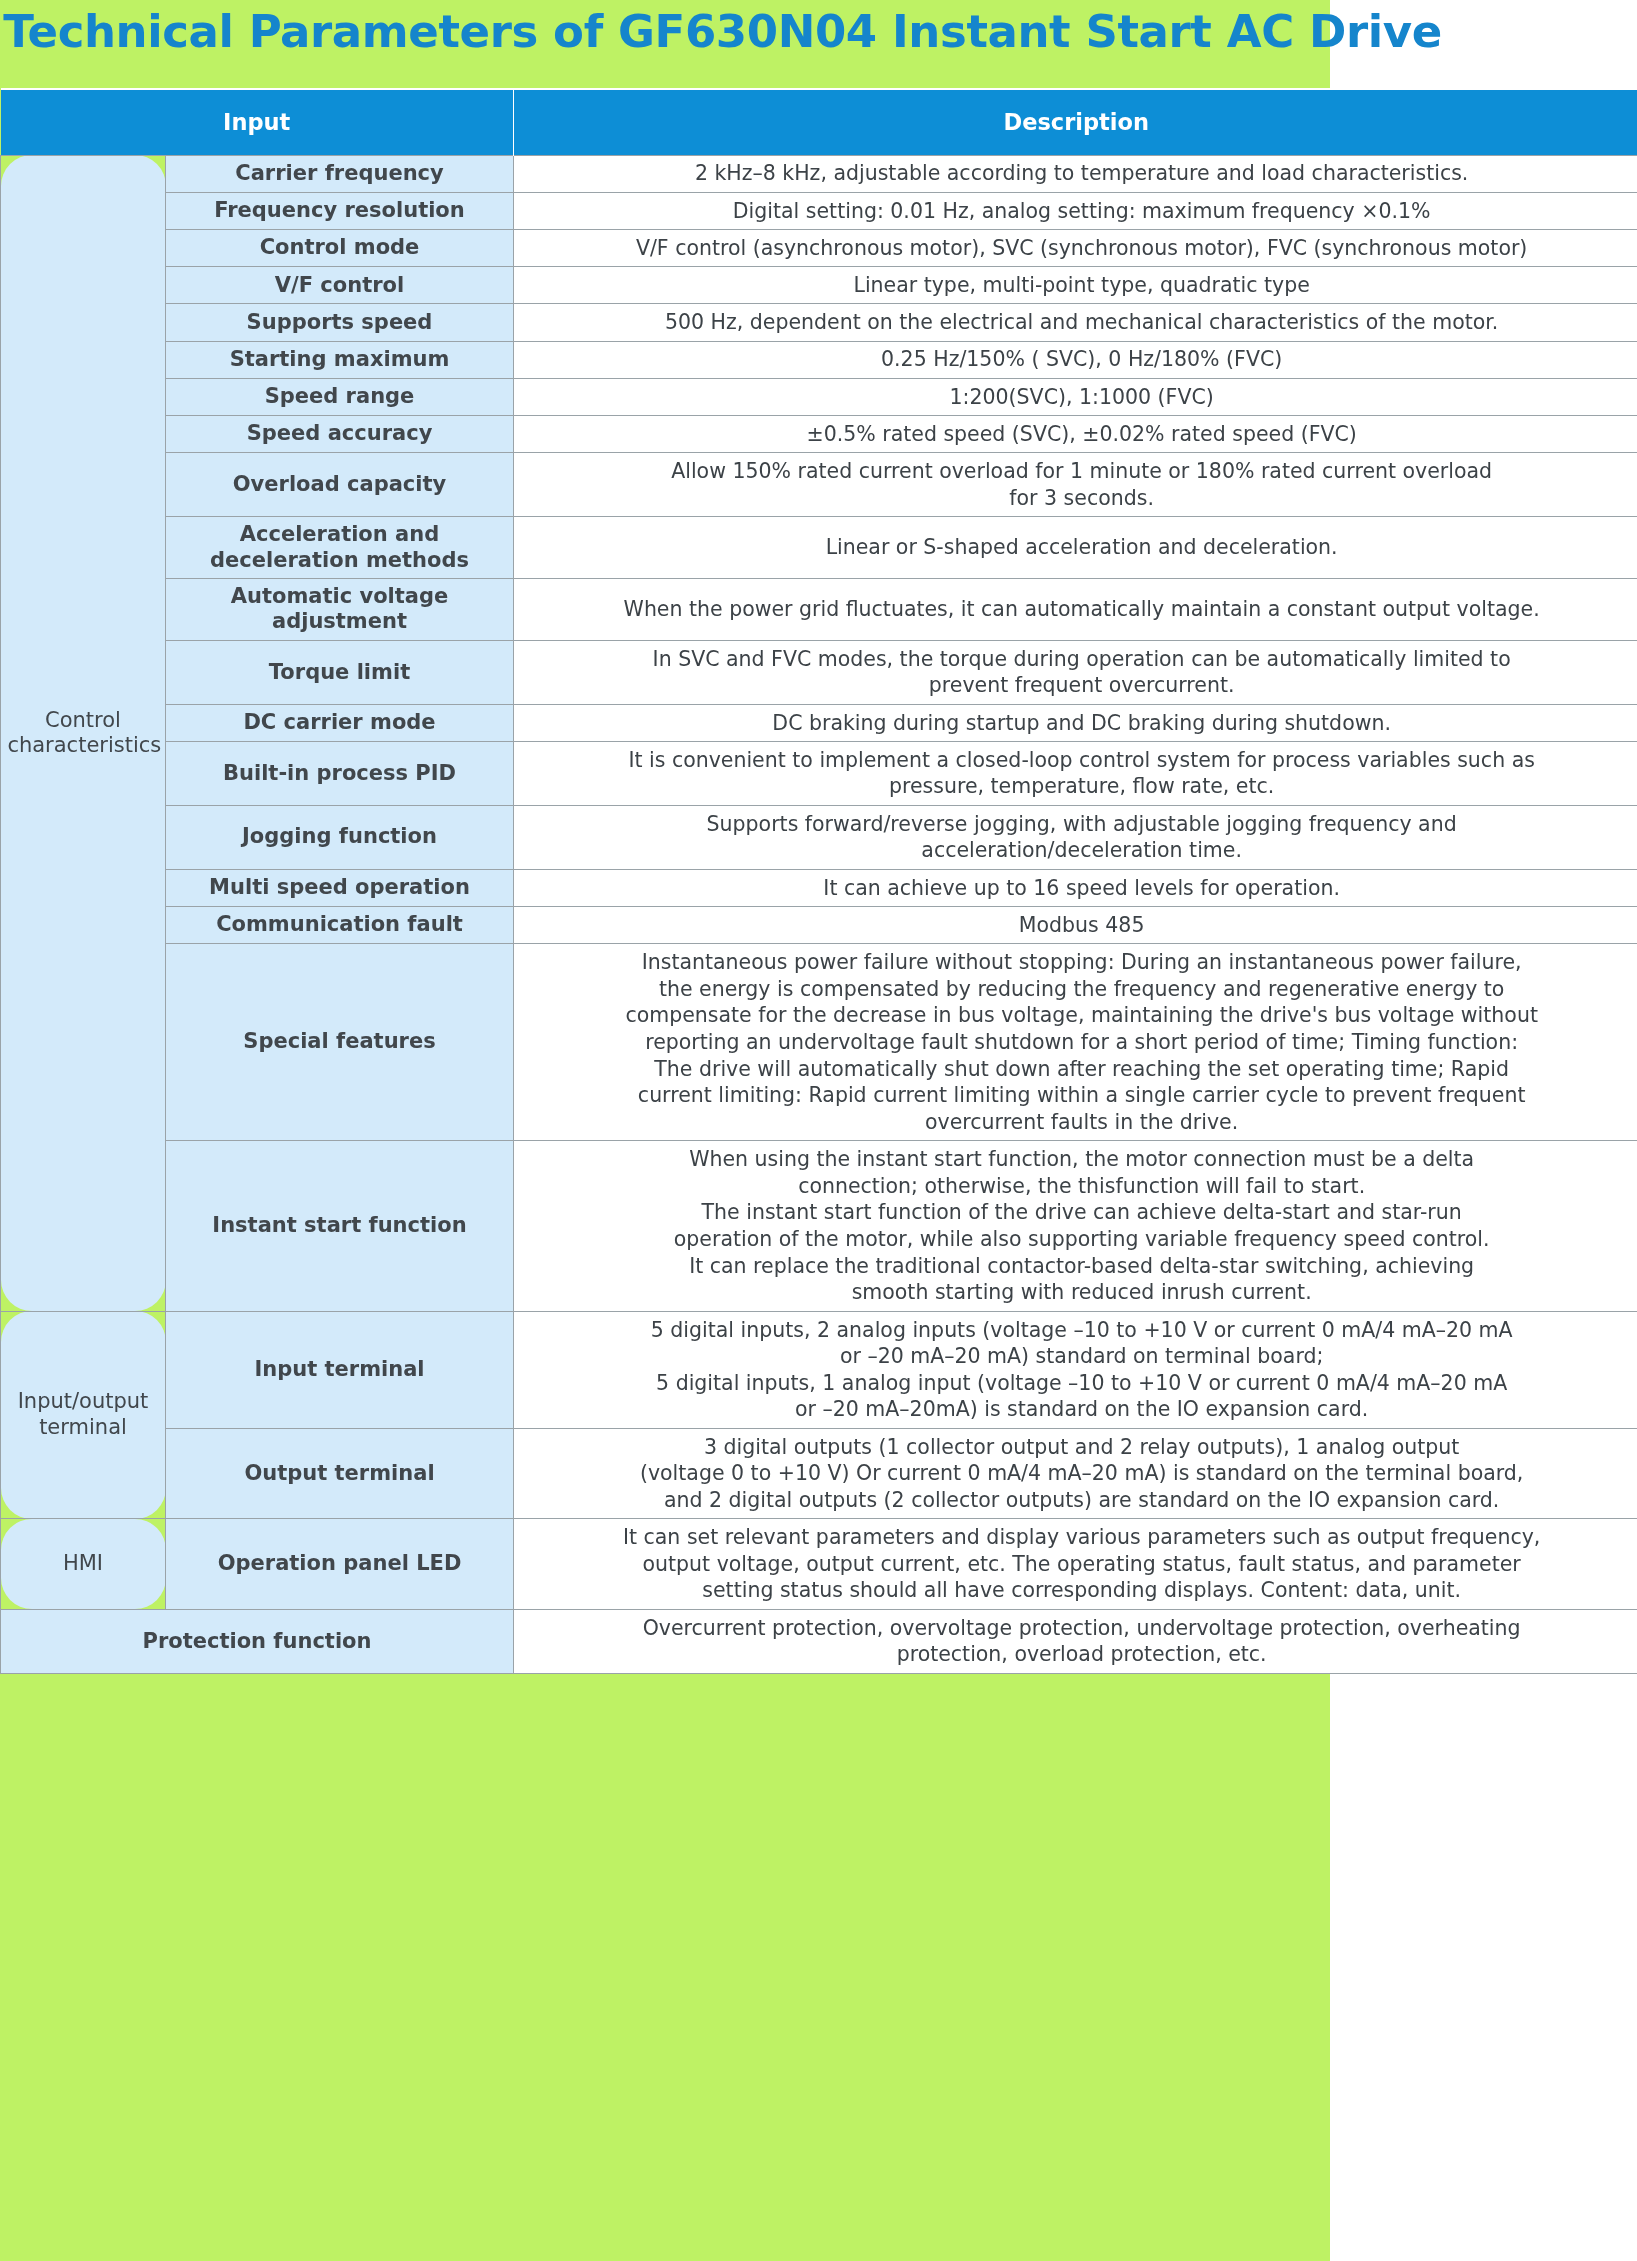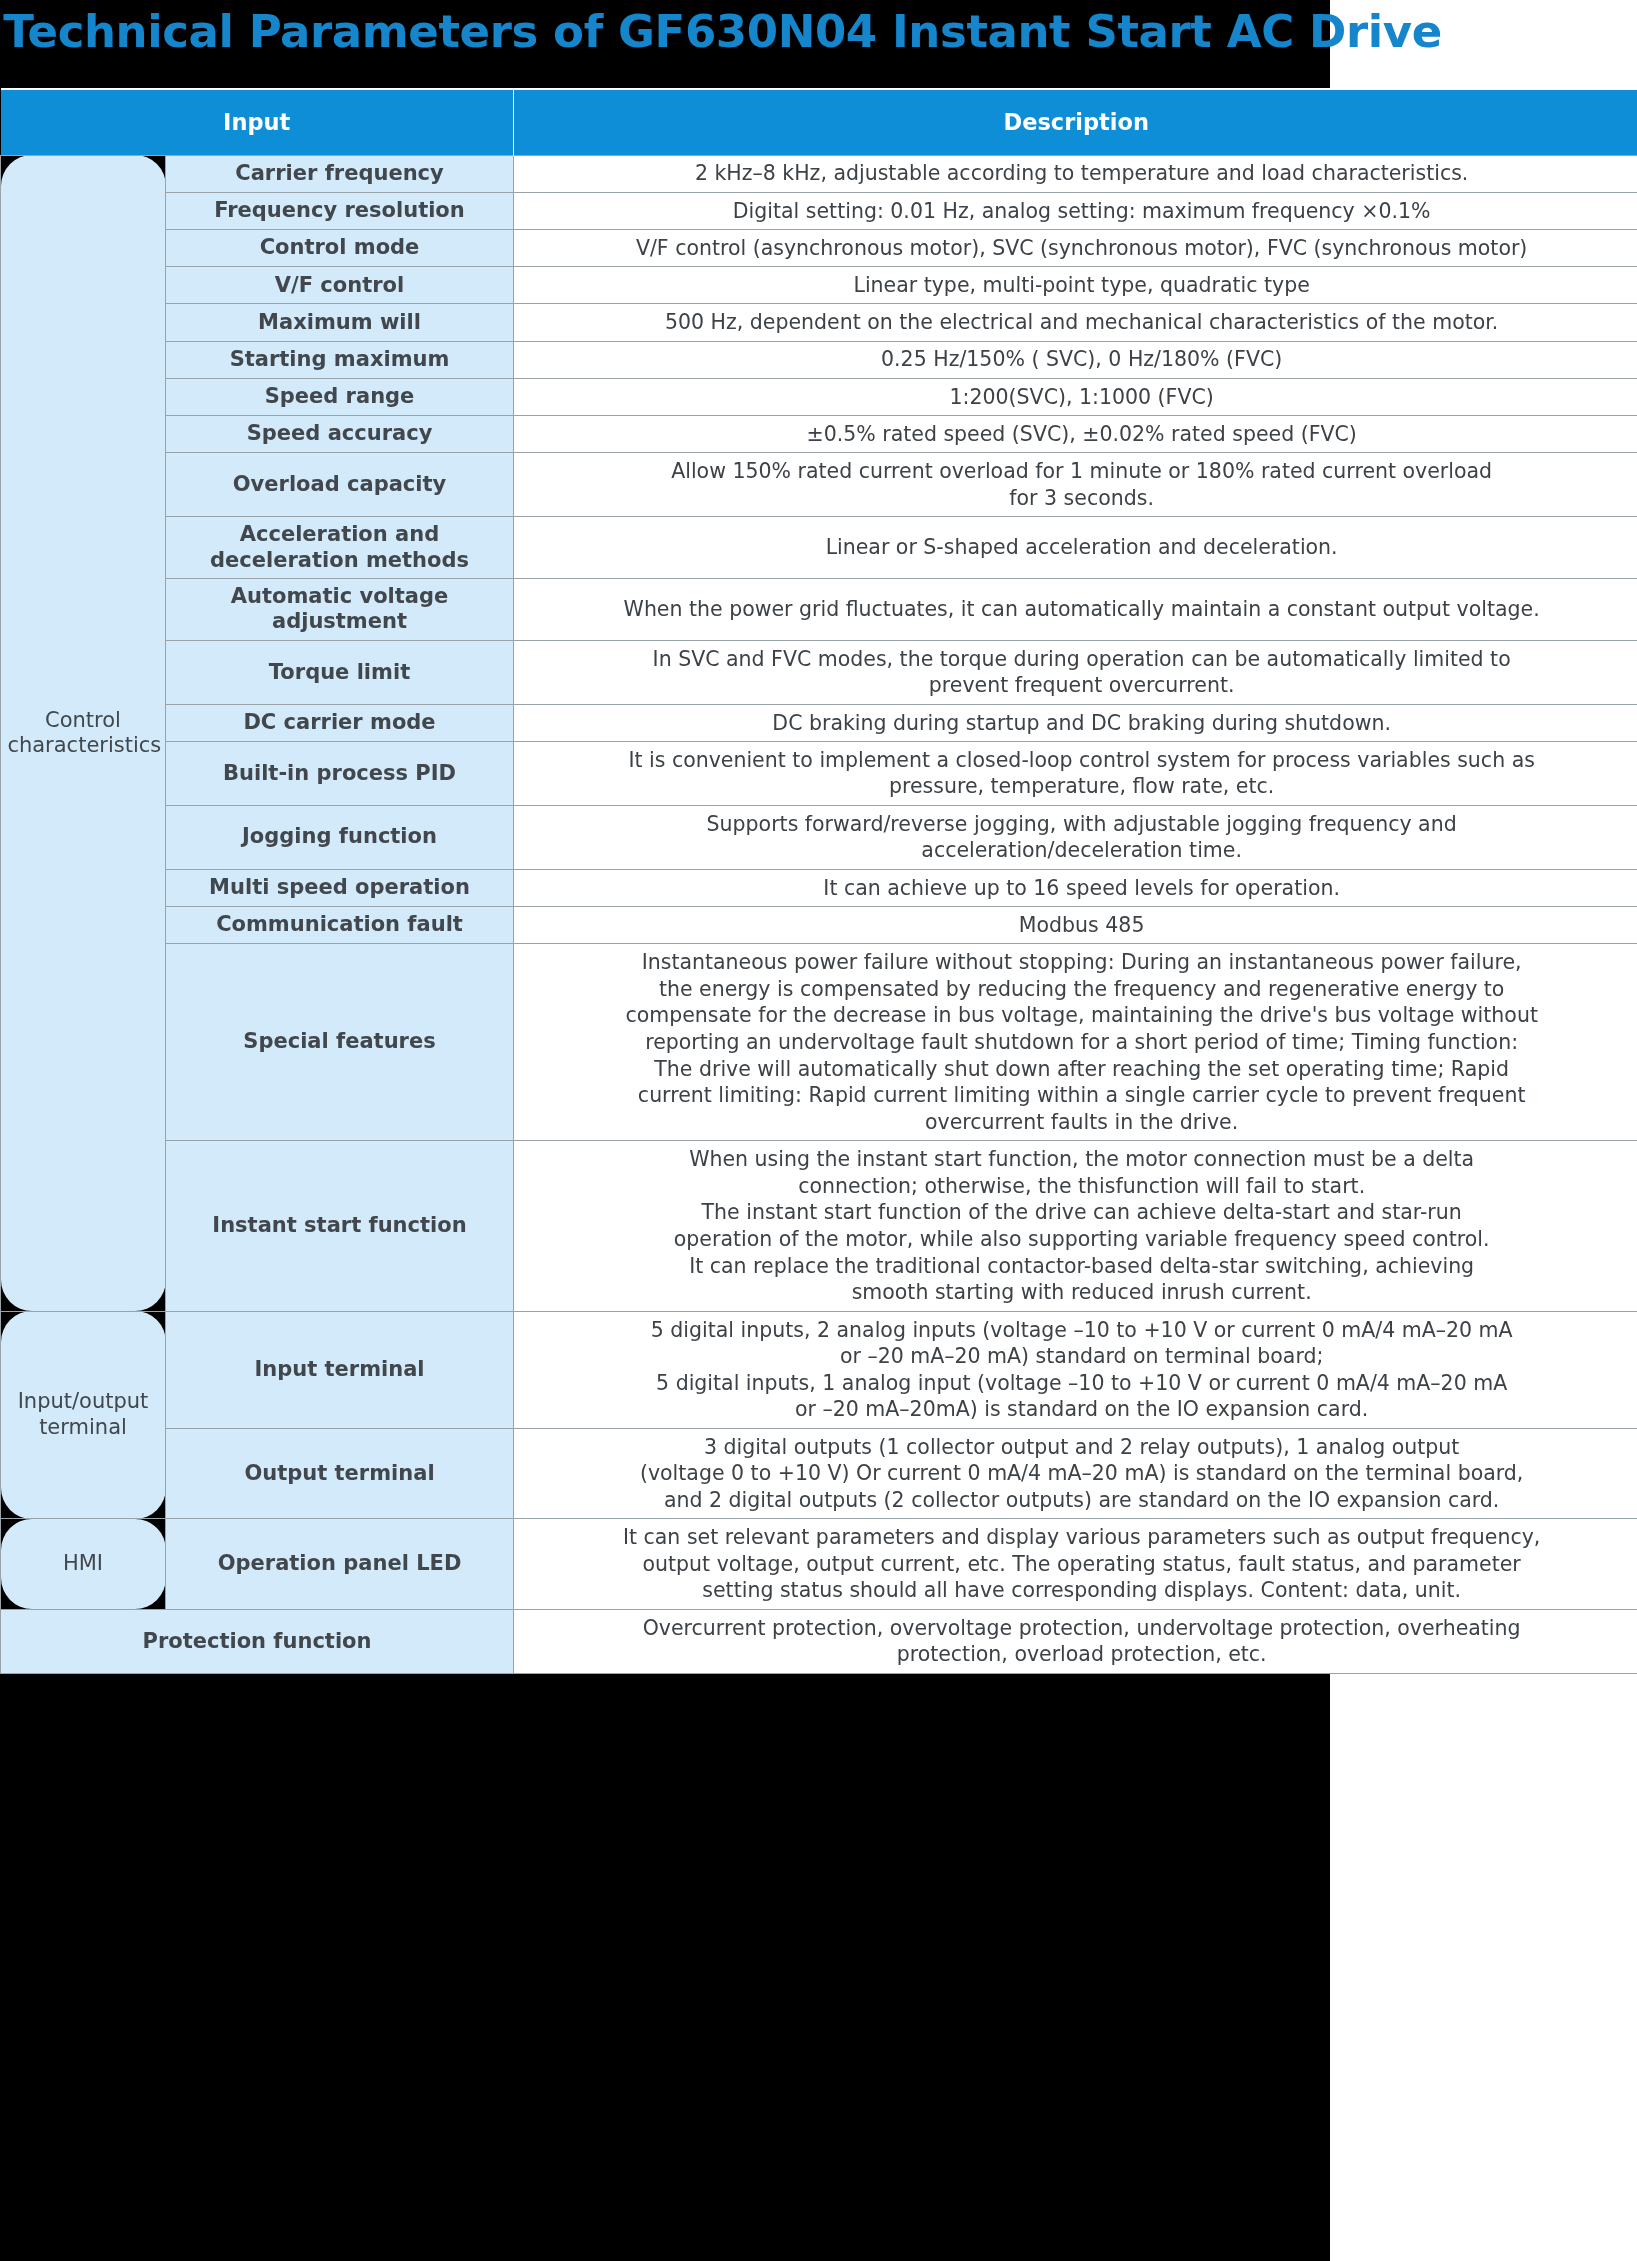--- a/index.html
+++ b/index.html
@@ -9,21 +9,21 @@
   }
   body {
     width: 1637px;
     font-family: "DejaVu Sans", "Liberation Sans", sans-serif;
     color: #3a4045;
   }
   .page {
     width: 1330px;
     min-height: 2261px;
     position: relative;
-    background: #000000;
+    background: #bef264;
   }
 
   
   .title {
     font-size: 45px;
     font-weight: 700;
     color: #1585cc;
     letter-spacing: -0.4px;
     padding: 3.2px 0 0 3.2px;
     height: 88px;
@@ -126,21 +126,21 @@
         <td class="item"><span class="ml">Control mode</span></td>
         <td class="desc"><span class="ml">V/F control (asynchronous motor), SVC (synchronous motor), FVC (synchronous motor)</span></td>
       </tr>
 
       <tr>
         <td class="item"><span class="ml">V/F control</span></td>
         <td class="desc"><span class="ml">Linear type, multi-point type, quadratic type</span></td>
       </tr>
 
       <tr>
-        <td class="item"><span class="ml">Maximum will</span></td>
+        <td class="item"><span class="ml">Supports speed</span></td>
         <td class="desc"><span class="ml">500 Hz, dependent on the electrical and mechanical characteristics of the motor.</span></td>
       </tr>
 
       <tr>
         <td class="item"><span class="ml">Starting maximum</span></td>
         <td class="desc"><span class="ml">0.25 Hz/150% ( SVC), 0 Hz/180% (FVC)</span></td>
       </tr>
 
       <tr>
         <td class="item"><span class="ml">Speed range</span></td>

